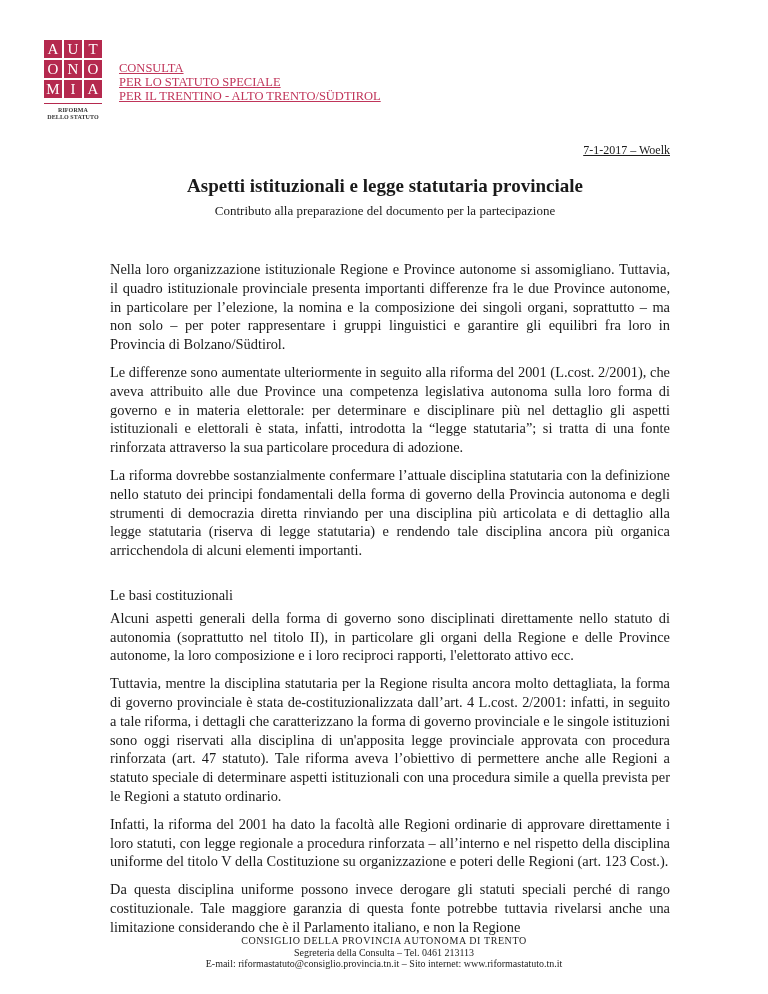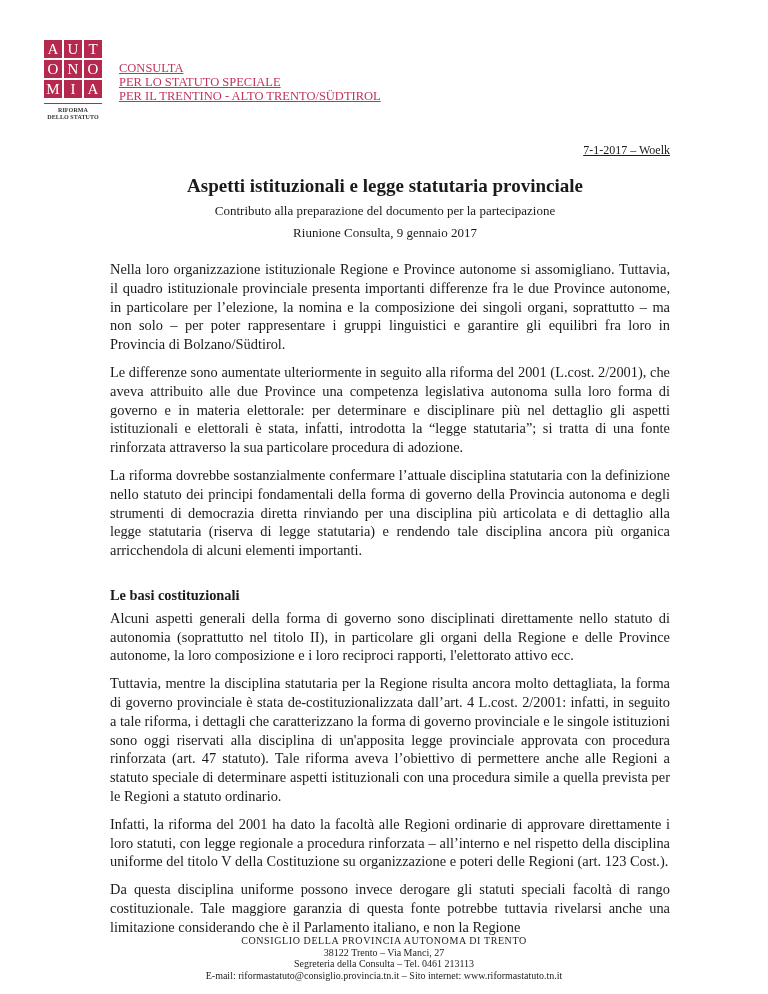--- a/index.html
+++ b/index.html
@@ -19,21 +19,21 @@
   .consulta div { white-space: nowrap; text-decoration: underline; }
 
   .date-author { position: absolute; right: 98px; top: 143px; font-size: 12px; text-decoration: underline; }
 
   .title-block { position: absolute; left: 100px; width: 570px; top: 175px; text-align: center; }
   .doc-title { font-size: 19px; font-weight: bold; margin: 0 0 6px 0; line-height: 22px; text-align: center; }
   .doc-subtitle { font-size: 13px; line-height: 16px; margin: 0 0 6px 0; }
 
   .body-text { position: absolute; left: 110px; width: 560px; top: 260px; }
   .body-text p { font-size: 14.4px; line-height: 18.8px; margin: 0 0 9px 0; text-align: justify; }
-  .section-heading { font-size: 14.4px; font-weight: bold; margin: 26px 0 4px 0 !important; text-align: center; }
+  .section-heading { font-size: 14.4px; font-weight: normal; margin: 26px 0 4px 0 !important; text-align: center; }
 
   .footer { position: absolute; left: 0; width: 768px; top: 935px; text-align: center; font-size: 10px; line-height: 11.5px; color: #222; }
   .footer .org { letter-spacing: 0.6px; }
 </style>
 </head>
 <body>
 
 <div class="logo">
   <div class="logo-grid">
     <div class="logo-cell">A</div>
@@ -55,32 +55,30 @@
   <div>CONSULTA</div>
   <div>PER LO STATUTO SPECIALE</div>
   <div>PER IL TRENTINO - ALTO TRENTO/SÜDTIROL</div>
 </div>
 
 <div class="date-author">7-1-2017 – Woelk</div>
 
 <div class="title-block">
   <div class="doc-title">Aspetti istituzionali e legge statutaria provinciale</div>
   <div class="doc-subtitle">Contributo alla preparazione del documento per la partecipazione</div>
-  <div class="doc-subtitle">Riunione Consulta, 9 gennaio 2017</div>
 </div>
 
 <div class="body-text">
   <p>Nella loro organizzazione istituzionale Regione e Province autonome si assomigliano. Tuttavia, il quadro istituzionale provinciale presenta importanti differenze fra le due Province autonome, in particolare per l’elezione, la nomina e la composizione dei singoli organi, soprattutto – ma non solo – per poter rappresentare i gruppi linguistici e garantire gli equilibri fra loro in Provincia di Bolzano/Südtirol.</p>
   <p>Le differenze sono aumentate ulteriormente in seguito alla riforma del 2001 (L.cost. 2/2001), che aveva attribuito alle due Province una competenza legislativa autonoma sulla loro forma di governo e in materia elettorale: per determinare e disciplinare più nel dettaglio gli aspetti istituzionali e elettorali è stata, infatti, introdotta la “legge statutaria”; si tratta di una fonte rinforzata attraverso la sua particolare procedura di adozione.</p>
   <p>La riforma dovrebbe sostanzialmente confermare l’attuale disciplina statutaria con la definizione nello statuto dei principi fondamentali della forma di governo della Provincia autonoma e degli strumenti di democrazia diretta rinviando per una disciplina più articolata e di dettaglio alla legge statutaria (riserva di legge statutaria) e rendendo tale disciplina ancora più organica arricchendola di alcuni elementi importanti.</p>
   <p class="section-heading">Le basi costituzionali</p>
   <p>Alcuni aspetti generali della forma di governo sono disciplinati direttamente nello statuto di autonomia (soprattutto nel titolo II), in particolare gli organi della Regione e delle Province autonome, la loro composizione e i loro reciproci rapporti, l'elettorato attivo ecc.</p>
   <p>Tuttavia, mentre la disciplina statutaria per la Regione risulta ancora molto dettagliata, la forma di governo provinciale è stata de-costituzionalizzata dall’art. 4 L.cost. 2/2001: infatti, in seguito a tale riforma, i dettagli che caratterizzano la forma di governo provinciale e le singole istituzioni sono oggi riservati alla disciplina di un'apposita legge provinciale approvata con procedura rinforzata (art. 47 statuto). Tale riforma aveva l’obiettivo di permettere anche alle Regioni a statuto speciale di determinare aspetti istituzionali con una procedura simile a quella prevista per le Regioni a statuto ordinario.</p>
   <p>Infatti, la riforma del 2001 ha dato la facoltà alle Regioni ordinarie di approvare direttamente i loro statuti, con legge regionale a procedura rinforzata – all’interno e nel rispetto della disciplina uniforme del titolo V della Costituzione su organizzazione e poteri delle Regioni (art. 123 Cost.).</p>
-  <p>Da questa disciplina uniforme possono invece derogare gli statuti speciali facoltà di rango costituzionale. Tale maggiore garanzia di questa fonte potrebbe tuttavia rivelarsi anche una limitazione considerando che è il Parlamento italiano, e non la Regione</p>
+  <p>Da questa disciplina uniforme possono invece derogare gli statuti speciali perché di rango costituzionale. Tale maggiore garanzia di questa fonte potrebbe tuttavia rivelarsi anche una limitazione considerando che è il Parlamento italiano, e non la Regione</p>
 </div>
 
 <div class="footer">
   <div class="org">CONSIGLIO DELLA PROVINCIA AUTONOMA DI TRENTO</div>
-  <div>38122 Trento – Via Manci, 27</div>
   <div>Segreteria della Consulta – Tel. 0461 213113</div>
   <div>E-mail: riformastatuto@consiglio.provincia.tn.it – Sito internet: www.riformastatuto.tn.it</div>
 </div>
 
 </body></html>

